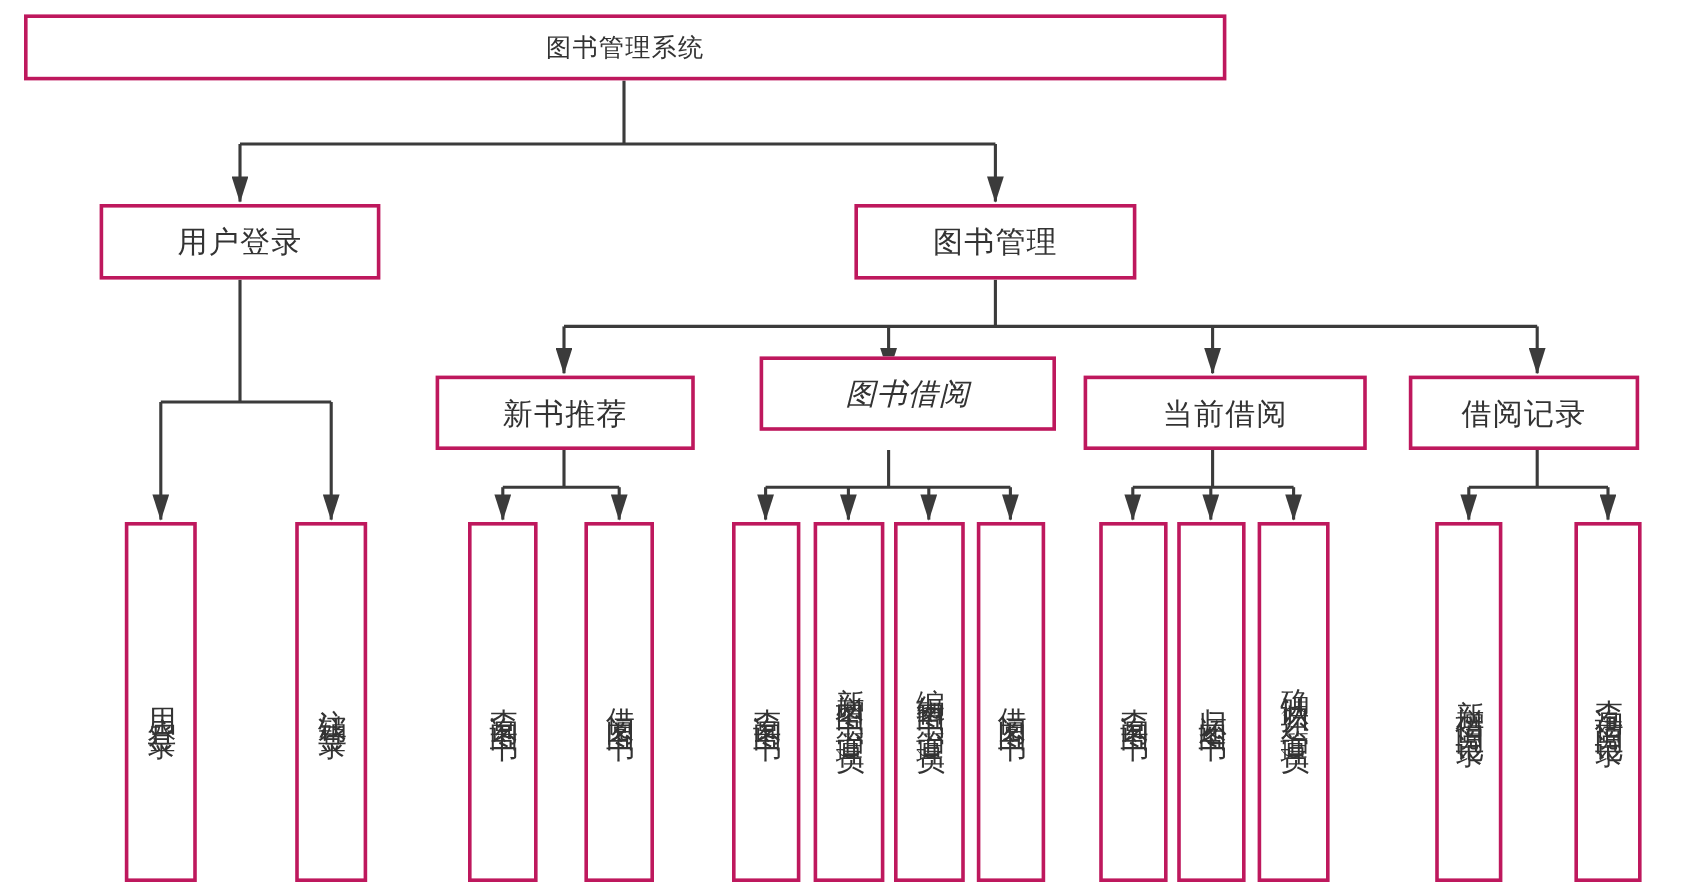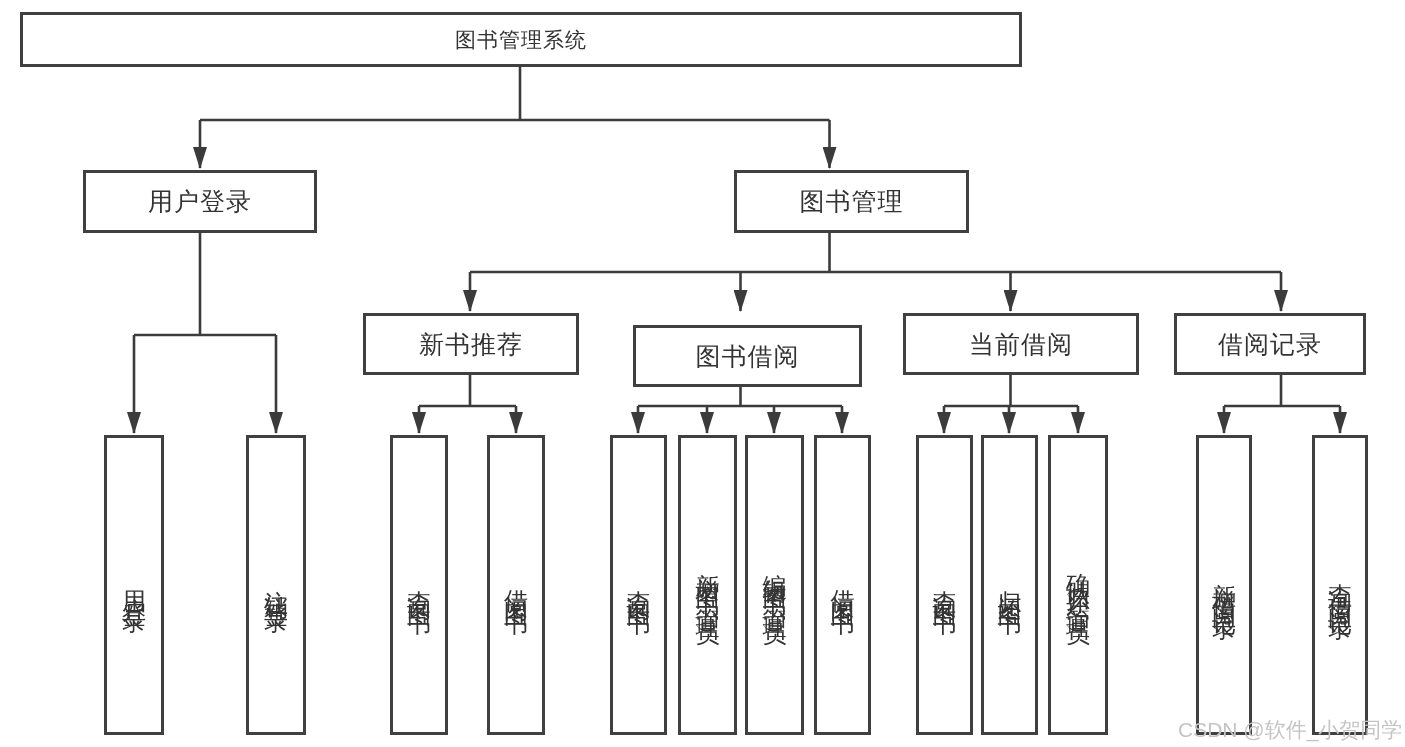--- a/index.html
+++ b/index.html
@@ -13,21 +13,21 @@
   }
   #wires {
     position: absolute;
     left: 0; top: 0;
     width: 1405px; height: 747px;
     pointer-events: none;
   }
   .node {
     position: absolute;
     box-sizing: border-box;
-    border: 3px solid #404040;
+    border: 3px solid #be185d;
     background: #ffffff;
     display: flex;
     align-items: center;
     justify-content: center;
     color: #333333;
     z-index: 2;
   }
   .h-node { font-size: 25px; letter-spacing: 1px; }
   .root-node { font-size: 21px; letter-spacing: 1px; }
   .leaf-node {
@@ -101,24 +101,24 @@
       <path d="M1281 375 V406"></path>
       <path d="M1224 406 H1340"></path>
       <path d="M1224 406 V433" marker-end="url(#arw)"></path>
       <path d="M1340 406 V433" marker-end="url(#arw)"></path>
     </g>
   </svg>
 
   <div class="node root-node" style="left:20px; top:12px; width:1002px; height:55px;">图书管理系统</div>
 
   <div class="node h-node" style="left:83px; top:170px; width:234px; height:63px;">用户登录</div>
-  <div class="node h-node" style="left:712px; top:170px; width:235px; height:63px;margin-left:22px;">图书管理</div>
+  <div class="node h-node" style="left:712px; top:170px; width:235px; height:63px;">图书管理</div>
 
   <div class="node h-node" style="left:363px; top:313px; width:216px; height:62px;text-align:right;">新书推荐</div>
-  <div class="node h-node" style="left:633px; top:325px; width:229px; height:62px;">图书借阅</div>
+  <div class="node h-node" style="left:633px; top:297px; width:247px; height:62px;font-style:italic;">图书借阅</div>
   <div class="node h-node" style="left:903px; top:313px; width:236px; height:62px;">当前借阅</div>
   <div class="node h-node" style="left:1174px; top:313px; width:192px; height:62px;">借阅记录</div>
 
   <div class="node leaf-node" style="left:104px; width:60px;">用户登录</div>
   <div class="node leaf-node" style="left:246px; width:60px;">注销登录</div>
 
   <div class="node leaf-node" style="left:390px; width:58px;">查询图书</div>
   <div class="node leaf-node" style="left:487px; width:58px;">借阅图书</div>
 
   <div class="node leaf-node" style="left:610px; width:57px;">查询图书</div>
@@ -126,15 +126,14 @@
   <div class="node leaf-node" style="left:745px; width:59px;">编辑图书（管理员）</div>
   <div class="node leaf-node" style="left:814px; width:57px;">借阅图书</div>
 
   <div class="node leaf-node" style="left:916px; width:57px;">查询图书</div>
   <div class="node leaf-node" style="left:981px; width:57px;">归还图书</div>
   <div class="node leaf-node" style="left:1048px; width:60px;">确认归还（管理员）</div>
 
   <div class="node leaf-node" style="left:1196px; width:56px;">新增借阅记录</div>
   <div class="node leaf-node" style="left:1312px; width:56px;">查询借阅记录</div>
 
-  <div class="watermark">CSDN @软件_小贺同学</div>
 
 </div>
 
 </body></html>

